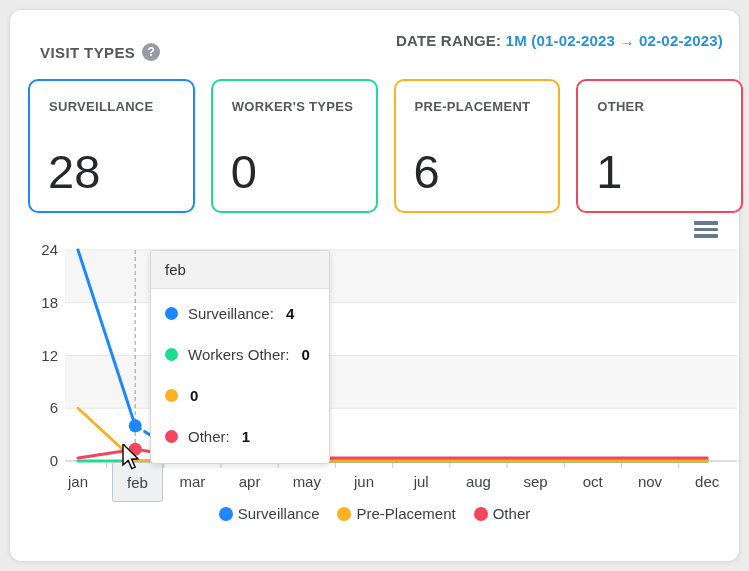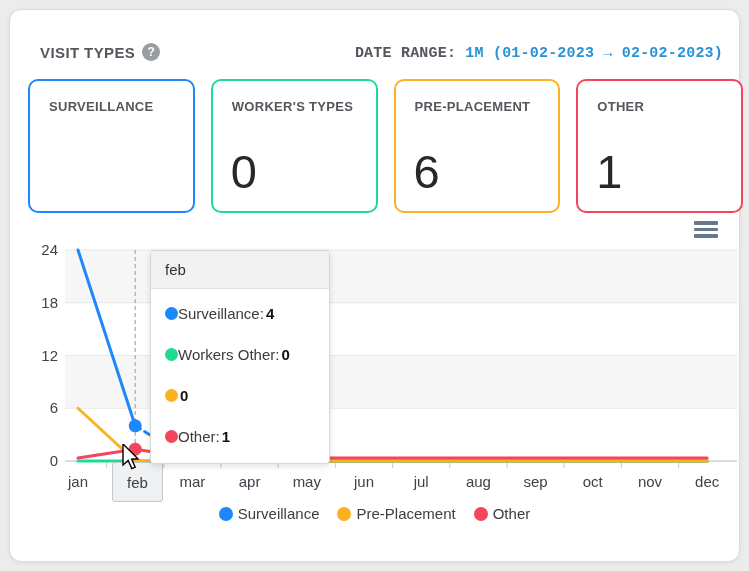--- a/index.html
+++ b/index.html
@@ -18,22 +18,22 @@
   .hdr-title{
     position:absolute;left:30px;top:33px;
     font-size:15px;font-weight:bold;color:#54575d;letter-spacing:.4px;
     display:flex;align-items:center;gap:7px;
   }
   .help-bubble{
     width:18px;height:18px;border-radius:50%;background:#999da3;color:#fff;
     font-size:12px;font-weight:bold;display:flex;align-items:center;justify-content:center;
   }
   .hdr-range{
-    position:absolute;right:16px;top:35px;
-    font-size:15px;font-weight:bold;color:#54575d;letter-spacing:.2px;font-family:Liberation Mono, monospace;
+    position:absolute;right:16px;top:22px;
+    font-size:15px;font-weight:bold;color:#54575d;letter-spacing:.2px;
   }
   .hdr-range .range-val{color:#2991d6;}
   
   .cards{
     position:absolute;left:18px;top:69px;width:715px;height:134px;
     display:grid;grid-template-columns:repeat(4,1fr);gap:16px;
   }
   .stat-card{
     position:relative;border:2px solid #999;border-radius:10px;background:#fff;
   }
@@ -55,21 +55,21 @@
     background:#fff;border:1px solid #d6d6d6;border-radius:4px;
     box-shadow:0 2px 6px rgba(0,0,0,0.12);overflow:hidden;z-index:5;
   }
   .tooltip .tt-head{
     height:37px;background:#f2f2f2;border-bottom:1px solid #e2e2e2;
     display:flex;align-items:center;padding-left:14px;
     font-size:15px;color:#333;
   }
   .tooltip .tt-body{padding:4px 0 6px 0;}
   .tooltip .tt-row{
-    height:41px;display:flex;align-items:center;padding-left:14px;
+    height:41px;display:flex;align-items:center;gap:10px;padding-left:14px;
     font-size:15px;color:#3b3b3b;
   }
   .tt-dot{width:13px;height:13px;border-radius:50%;flex:0 0 auto;}
   .tt-val{font-weight:bold;color:#111;margin-left:2px;}
   
   .xlabel-box{
     position:absolute;left:112px;top:462px;width:49px;height:38px;z-index:4;
     background:#eef0f2;border:1px solid #bfc8cf;border-radius:3px;
     display:flex;align-items:center;justify-content:center;
     font-size:15px;color:#3e4247;
@@ -94,20 +94,21 @@
   </div>
 
   <div class="hdr-range">
     <span>DATE RANGE:</span>
     <span class="range-val">1M (01-02-2023 → 02-02-2023)</span>
   </div>
 
   <div class="cards">
     <div class="stat-card" style="border-color: rgb(29, 135, 251);">
       <div class="lbl">SURVEILLANCE</div>
+      <div class="val">28</div>
     </div>
     <div class="stat-card" style="border-color: rgb(29, 220, 146);">
       <div class="lbl">WORKER'S TYPES</div>
       <div class="val">0</div>
     </div>
     <div class="stat-card" style="border-color: rgb(251, 177, 32);">
       <div class="lbl">PRE-PLACEMENT</div>
       <div class="val">6</div>
     </div>
     <div class="stat-card" style="border-color: rgb(245, 69, 92);">

